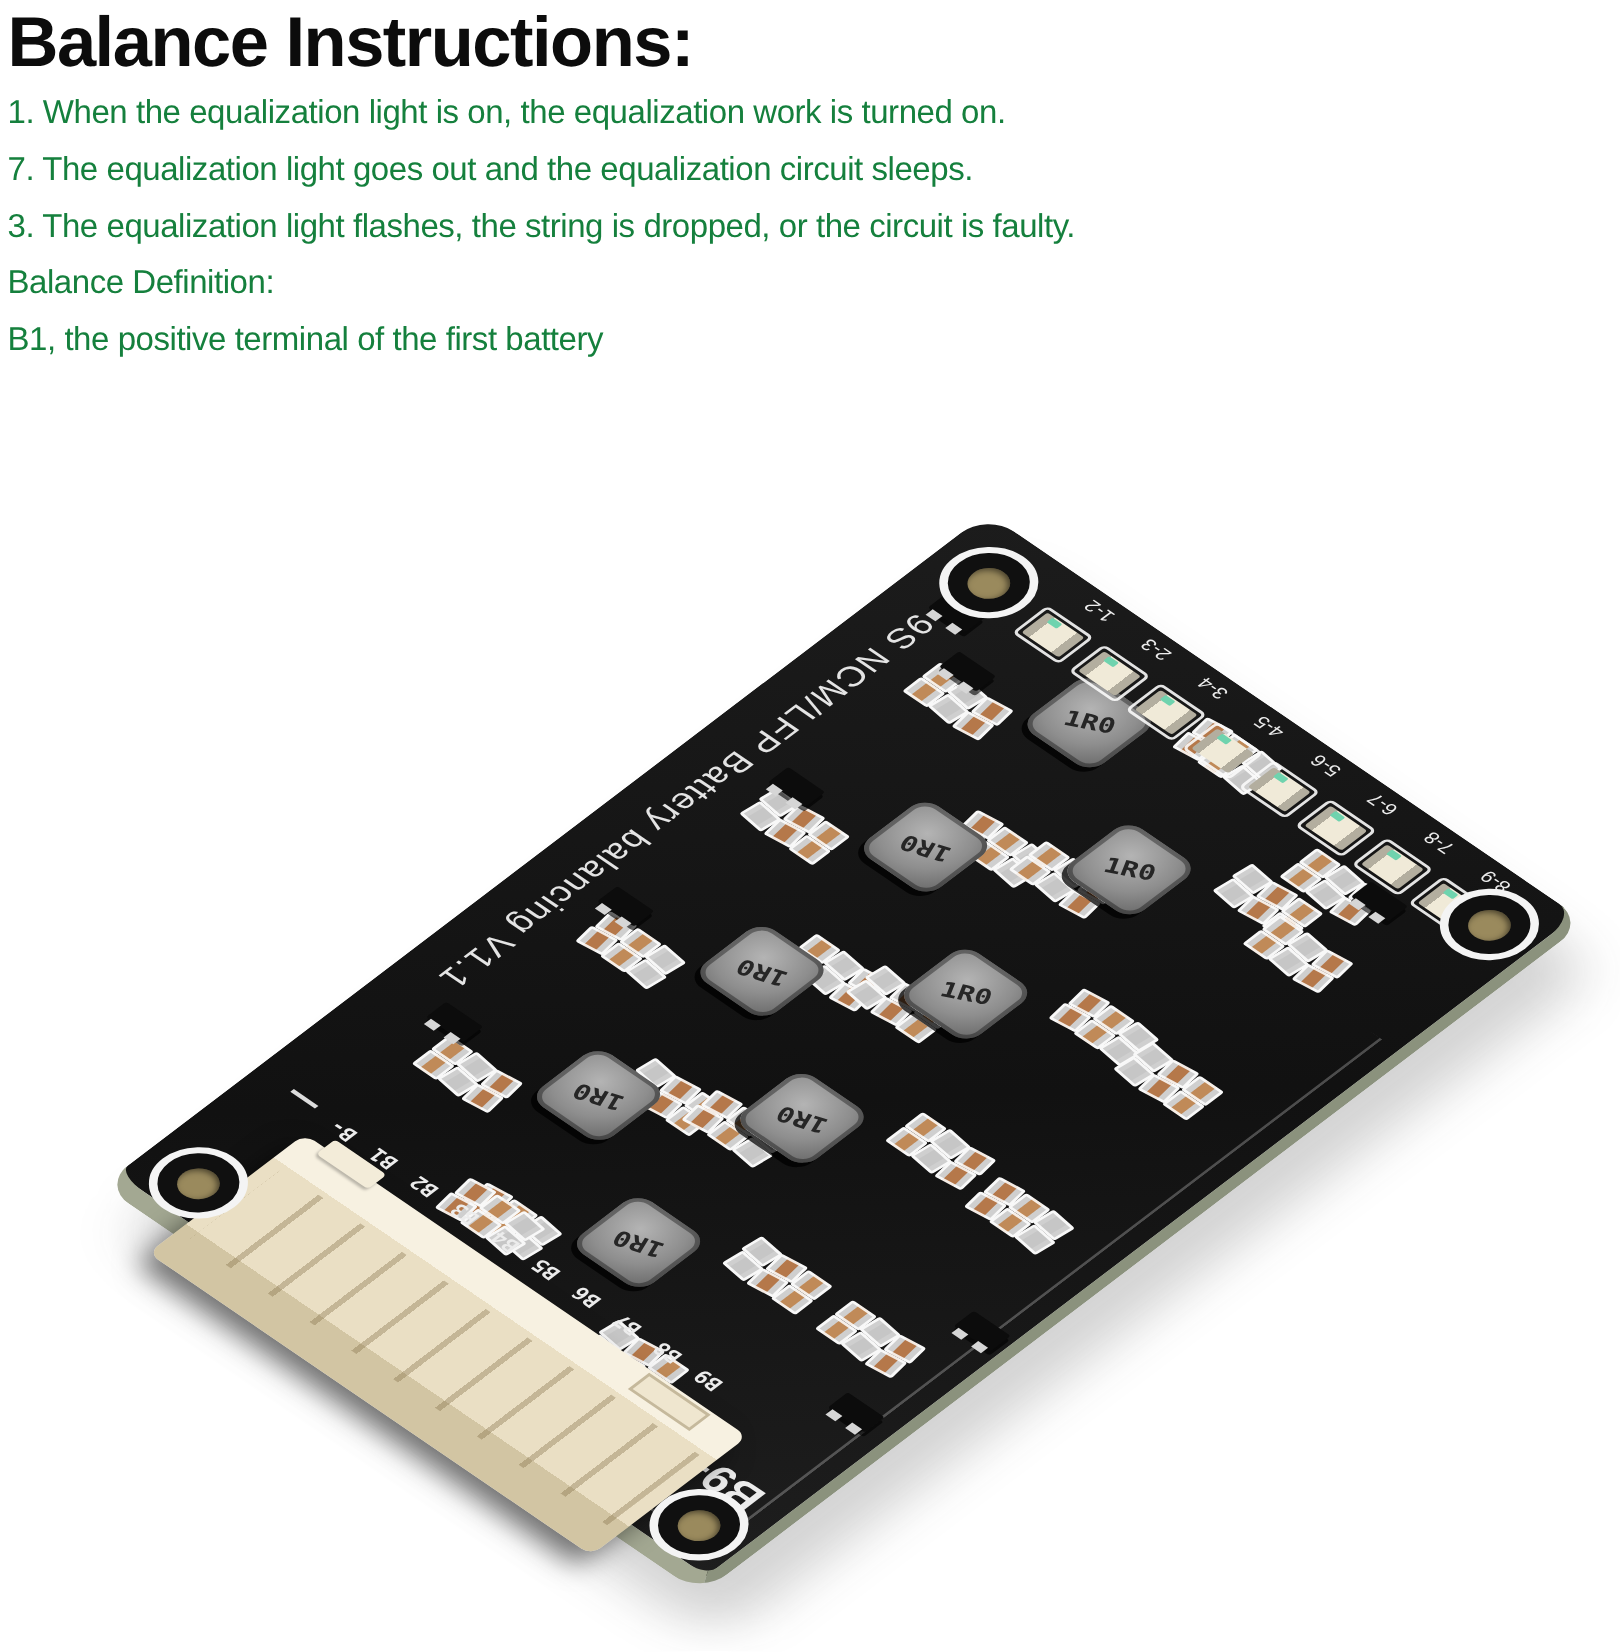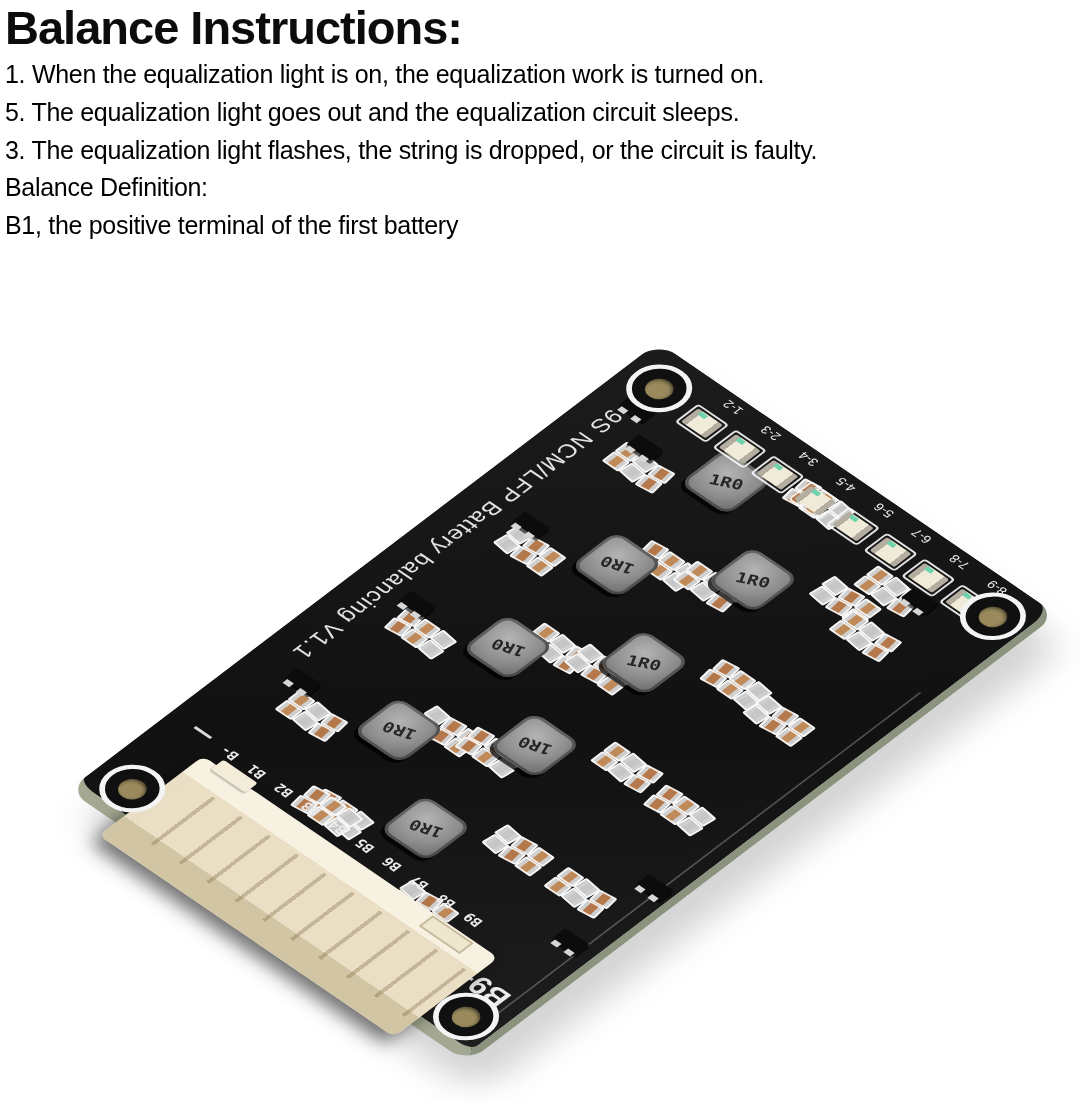--- a/index.html
+++ b/index.html
@@ -2,21 +2,21 @@
 <html><head>
 <meta charset="utf-8">
 <style>
   html,body{margin:0;padding:0;background:#fff;}
   .stage{position:relative;width:1080px;height:1101px;background:#ffffff;overflow:hidden;
          font-family:"Liberation Sans",sans-serif;color:#151515;}
   
   .instructions{position:absolute;left:5px;top:0;width:1075px;z-index:10;}
   .instructions h1{margin:0;padding:0;font-size:47px;line-height:56px;font-weight:700;
                    letter-spacing:-1px;color:#0c0c0c;}
-  .instr-line{font-size:25px;line-height:37.8px;color:#000000;letter-spacing:-0.3px;}
+  .instr-line{font-size:22px;line-height:37.8px;color:#15803d;letter-spacing:-0.3px;}
   
   .board-shadow{position:absolute;left:0;top:0;width:487px;height:747px;
     transform:matrix(0.82,0.56,-0.79,0.60,668,374);transform-origin:0 0;
     background:rgba(40,40,40,0.20);border-radius:34px;filter:blur(17px);z-index:1;}
   .board{position:absolute;left:0;top:0;width:487px;height:747px;box-sizing:border-box;
     transform:matrix(0.82,0.56,-0.79,0.60,658,342);transform-origin:0 0;
     background:linear-gradient(135deg,#1c1c1c,#111 55%,#1e1e1e);
     border-right:8px solid #8b927d;border-bottom:13px solid #a3a892;border-radius:22px;z-index:2;}
   
   .hole{position:absolute;width:58px;height:58px;border-radius:50%;border:5px solid #f4f4f4;
@@ -68,21 +68,21 @@
   .tr::before{left:3px}.tr::after{right:3px}
 </style>
 </head>
 <body>
 
 <div class="stage">
 
   <div class="instructions">
     <h1>Balance Instructions:</h1>
     <div class="instr-line">1. When the equalization light is on, the equalization work is turned on.</div>
-    <div class="instr-line">5. The equalization light goes out and the equalization circuit sleeps.</div>
+    <div class="instr-line">7. The equalization light goes out and the equalization circuit sleeps.</div>
     <div class="instr-line">3. The equalization light flashes, the string is dropped, or the circuit is faulty.</div>
     <div class="instr-line">Balance Definition:</div>
     <div class="instr-line">B1, the positive terminal of the first battery</div>
   </div>
 
   <div class="board-shadow"></div>
 
   <div class="board">
 
     <div class="hole" style="left:11px;top:11px">

